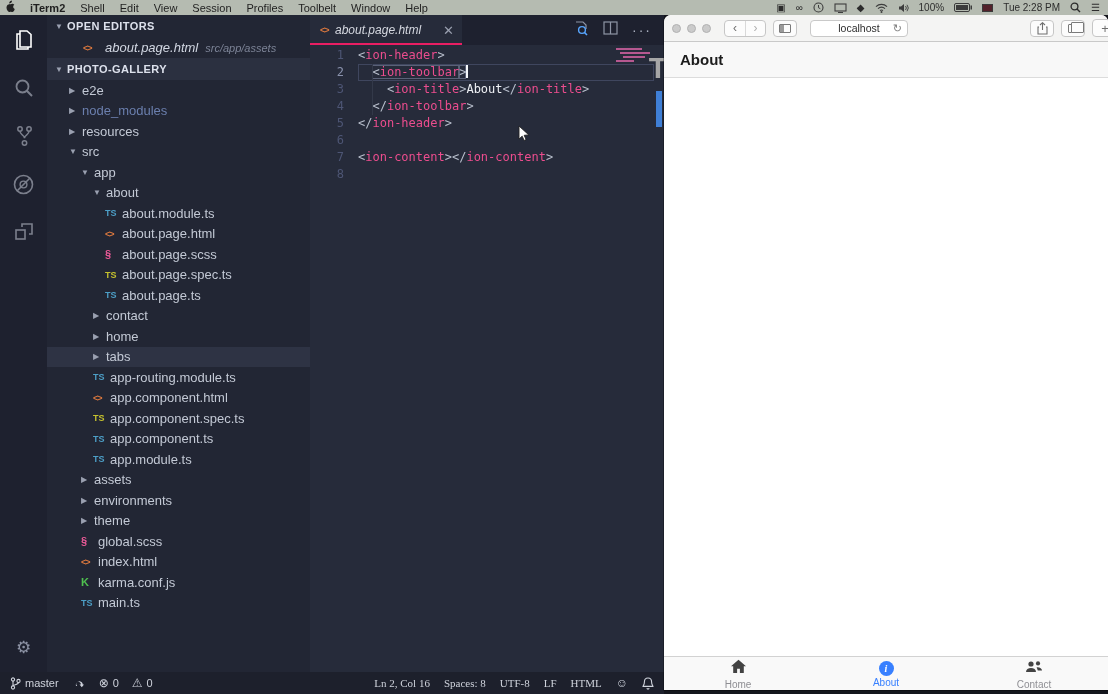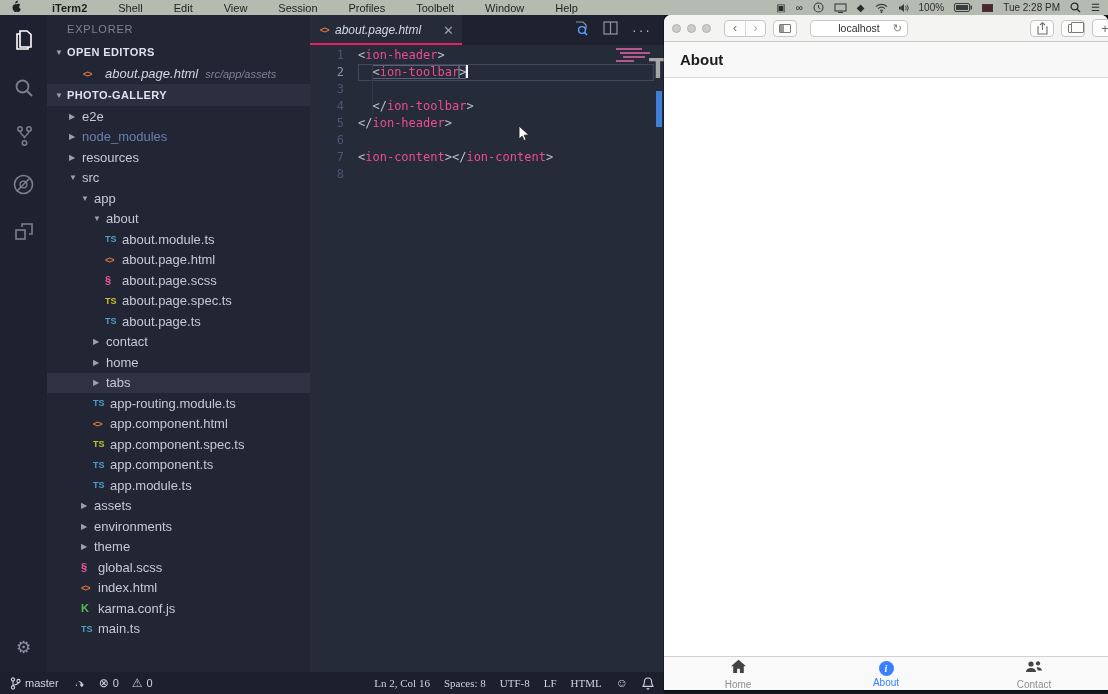--- a/index.html
+++ b/index.html
@@ -1,21 +1,21 @@
 <!DOCTYPE html>
 <html><head>
 <meta charset="utf-8">
 <style>
   * { margin:0; padding:0; box-sizing:border-box; }
   html,body { width:1108px; height:694px; }
   body { position:relative; overflow:hidden; background:#14161d; font-family:"Liberation Sans",sans-serif; -webkit-font-smoothing:antialiased; }
 
   
   #menubar { position:absolute; left:0; top:0; width:1108px; height:15px; background:#b5bbb1; display:flex; align-items:center; font-size:11px; color:#1f1f1f; z-index:50; }
-  .mb-left { display:flex; align-items:center; gap:31px; padding-left:10px; }
+  .mb-left { display:flex; align-items:center; gap:15px; padding-left:4px; }
   .mb-left .menu-item { cursor:default; white-space:nowrap; }
   .mb-left .bold { font-weight:bold; }
   .mb-right { margin-left:auto; display:flex; align-items:center; gap:10px; padding-right:8px; font-size:10px; color:#2c2c2c; }
   .mb-right .micon { display:inline-flex; align-items:center; line-height:1; font-size:10px; }
   .flagbox { width:11px; height:8px; background:#53222b; display:inline-block; border:1px solid #3a3a3a; }
 
   
   #vscode { position:absolute; left:0; top:15px; width:664px; height:679px; display:flex; flex-direction:column; background:#262b3a; }
   .titlebar { height:17px; background:#1b1e2b; position:relative; display:flex; align-items:center; justify-content:center; }
   .lights { position:absolute; left:9px; top:0; height:17px; display:flex; align-items:center; gap:7px; }
@@ -214,21 +214,20 @@
         <div class="act-ic">
           <svg width="22" height="22" viewBox="0 0 22 22">
             <rect x="3" y="9" width="9" height="9" fill="none" stroke="#c8cdd9" stroke-width="1.6"></rect>
             <path d="M9 6V3h10v10h-3" fill="none" stroke="#c8cdd9" stroke-width="1.6"></path>
           </svg>
         </div>
         <div class="act-gear">⚙</div>
     </div>
 
     <div class="sidebar">
-      <div class="explorer-title">EXPLORER</div>
       <div class="section-header">
         <span class="tw">▼</span>
         <span>OPEN EDITORS</span>
       </div>
       <div class="open-item">
         <span class="fi html">&lt;&gt;</span>
         <span class="lbl">about.page.html</span>
         <span class="detail">src/app/assets</span>
       </div>
       <div class="section-header hl">
@@ -369,20 +368,21 @@
             <div class="codeline">
               <span class="gutter">1</span>
               <span class="line-content"><span class="p">&lt;</span><span class="t">ion-header</span><span class="p">&gt;</span></span>
             </div>
             <div class="codeline current">
               <span class="gutter">2</span>
               <span class="line-content"><span class="w">  </span><span class="p bxl">&lt;</span><span class="t bxr">ion-toolbar</span><span class="p bxa">&gt;</span><span class="cur"></span></span>
             </div>
             <div class="codeline">
               <span class="gutter">3</span>
+              <span class="line-content"><span class="w">    </span><span class="p">&lt;</span><span class="t">ion-title</span><span class="p">&gt;</span><span class="x">About</span><span class="p">&lt;/</span><span class="t">ion-title</span><span class="p">&gt;</span></span>
             </div>
             <div class="codeline">
               <span class="gutter">4</span>
               <span class="line-content"><span class="w">  </span><span class="p">&lt;/</span><span class="t">ion-toolbar</span><span class="p">&gt;</span></span>
             </div>
             <div class="codeline">
               <span class="gutter">5</span>
               <span class="line-content"><span class="p">&lt;/</span><span class="t">ion-header</span><span class="p">&gt;</span></span>
             </div>
             <div class="codeline">

